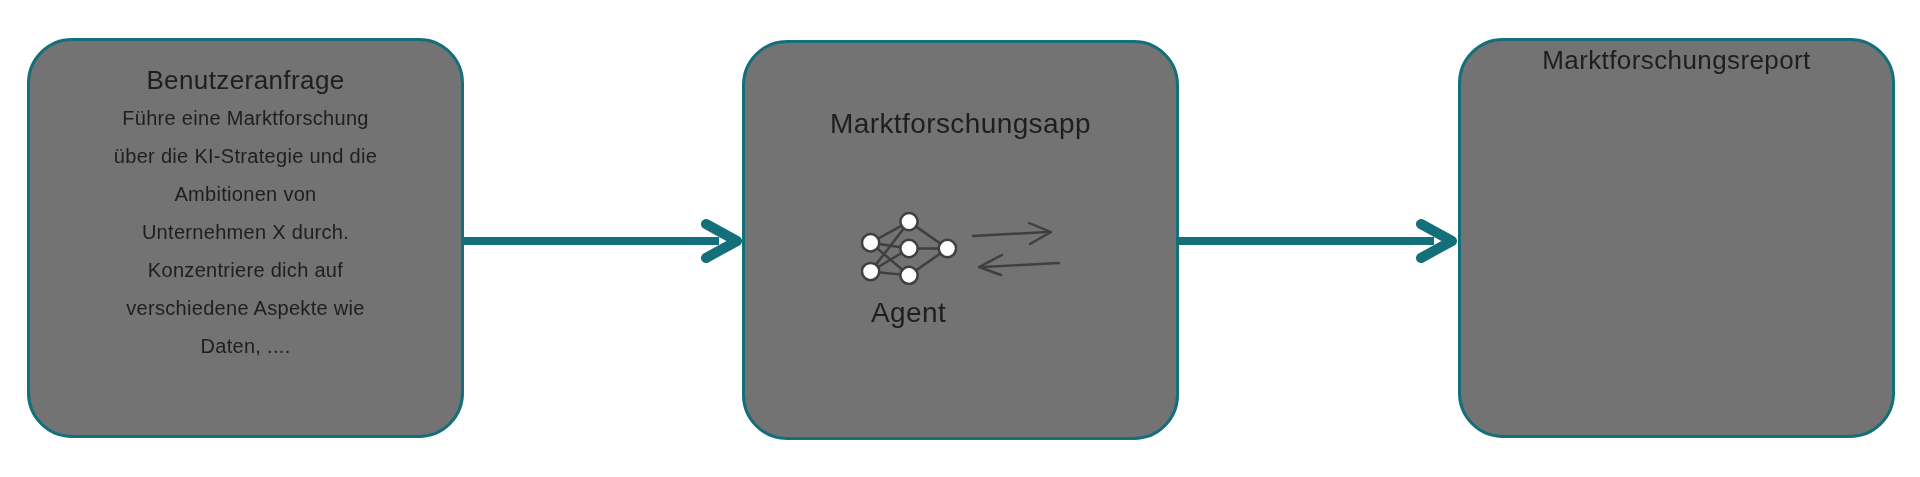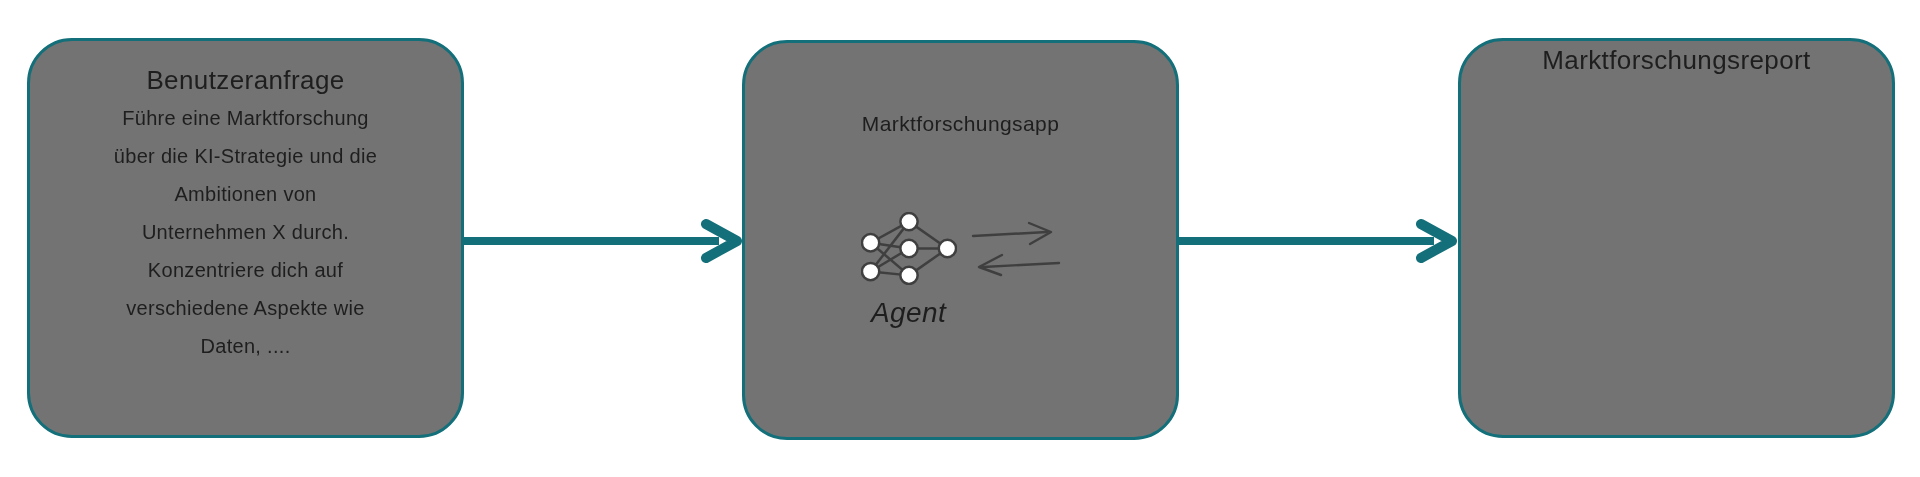--- a/index.html
+++ b/index.html
@@ -28,24 +28,24 @@
     font-size:26px;line-height:38px;letter-spacing:0.4px;
     white-space:nowrap;
   }
   .box-body{
     font-size:20px;line-height:38px;letter-spacing:0.3px;
     white-space:pre-line;
   }
   #box-request{left:27px;top:38px;padding-top:20px;}
   #box-app{left:742px;top:40px;padding-top:62px;}
   #box-report{left:1458px;top:38px;}
-  #box-app .box-title{font-size:21px;}
+  #box-app .box-title{font-size:28px;}
   .app-visual{
     display:flex;align-items:flex-start;justify-content:flex-end;
-    margin-top:63px;gap:14px;font-style:italic;
+    margin-top:63px;gap:14px;
   }
   .icon-col{display:flex;flex-direction:column;align-items:center;}
   .icon-slot{height:84px;display:flex;align-items:center;justify-content:center;}
   .icon-label{
     font-size:28px;line-height:38px;letter-spacing:0.4px;margin-top:4px;
   }
   .exchange{margin-top:15px;}
   .flow-arrow{position:absolute;top:219px;}
   #flow-arrow-1{left:463px;}
   #flow-arrow-2{left:1178px;}

